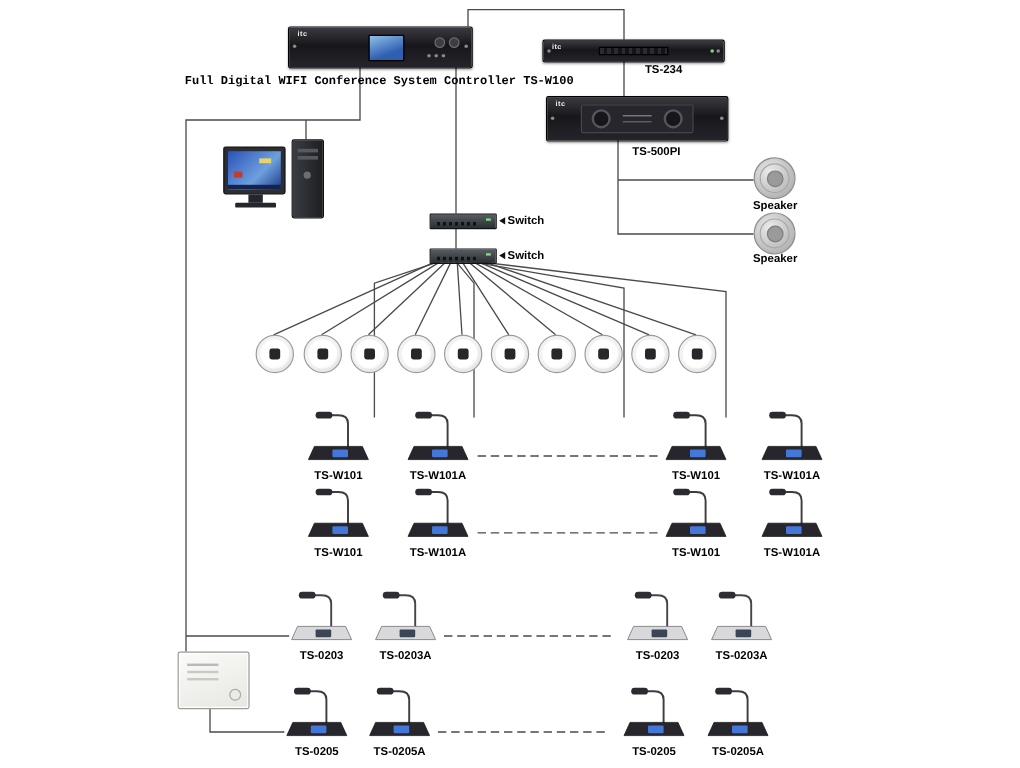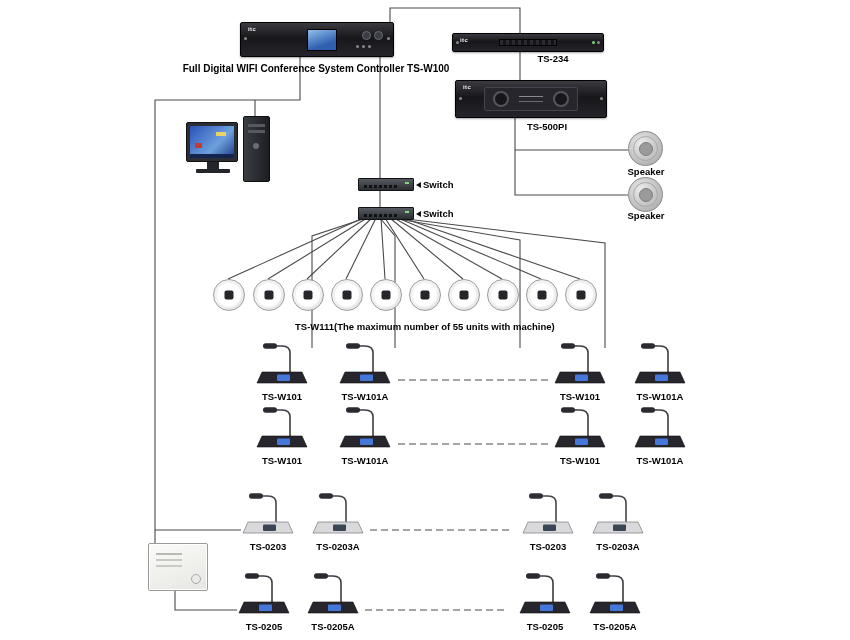--- a/index.html
+++ b/index.html
@@ -2,21 +2,21 @@
 <html><head>
 <meta charset="utf-8">
 <style>
   html,body{margin:0;padding:0;background:#fff;}
   .stage{position:relative;width:850px;height:640px;background:#fff;overflow:hidden;
          font-family:"Liberation Sans",sans-serif;}
   svg.lines{position:absolute;left:0;top:0;}
 
   
   .lbl{position:absolute;font:bold 9.5px "Liberation Sans",sans-serif;color:#000;white-space:nowrap;text-align:center;}
-  .lbl.title{font-size:10px;}
+  .lbl.title{font-size:10px;font-family:Liberation Mono, monospace;}
   .center{transform:translateX(-50%);}
 
   
   .rack{position:absolute;background:linear-gradient(180deg,#3a3a40 0%,#17171b 45%,#24242a 100%);
         border:1px solid #000;border-radius:2px;box-shadow:0 1px 2px rgba(0,0,0,.35);}
   .brand{position:absolute;left:7px;top:3px;color:#f2f2f2;font:bold 6px "Liberation Sans",sans-serif;letter-spacing:.4px;}
   .screw{position:absolute;width:3px;height:3px;border-radius:50%;background:#8a8a8a;}
   .ctrl-screen{position:absolute;left:66px;top:6px;width:28px;height:20px;border-radius:1px;
         background:linear-gradient(160deg,#8fc0ea,#2f5fb0 70%);border:1px solid #000;}
   .knob{position:absolute;width:7px;height:7px;border-radius:50%;background:#3c3c44;border:1px solid #6b6b73;}
@@ -189,21 +189,20 @@
   <div class="ceil" style="left:213px;top:279px"></div>
   <div class="ceil" style="left:253px;top:279px"></div>
   <div class="ceil" style="left:292px;top:279px"></div>
   <div class="ceil" style="left:331px;top:279px"></div>
   <div class="ceil" style="left:370px;top:279px"></div>
   <div class="ceil" style="left:409px;top:279px"></div>
   <div class="ceil" style="left:448px;top:279px"></div>
   <div class="ceil" style="left:487px;top:279px"></div>
   <div class="ceil" style="left:526px;top:279px"></div>
   <div class="ceil" style="left:565px;top:279px"></div>
-  <div class="lbl" style="left:295px;top:321px">TS-W111(The maximum number of 55 units with machine)</div>
 
   <div class="mic" style="left:247px;top:340px">
     <svg width="64" height="46" viewBox="0 0 64 46">
         <use href="#mic-dark"></use>
       </svg>
     <div class="mic-label">TS-W101</div>
   </div>
   <div class="mic" style="left:330px;top:340px">
     <svg width="64" height="46" viewBox="0 0 64 46">
         <use href="#mic-dark"></use>

